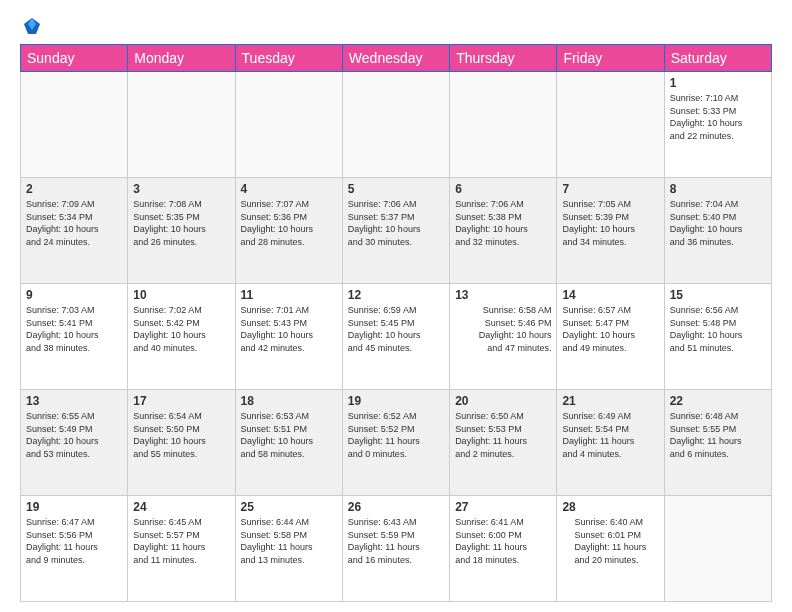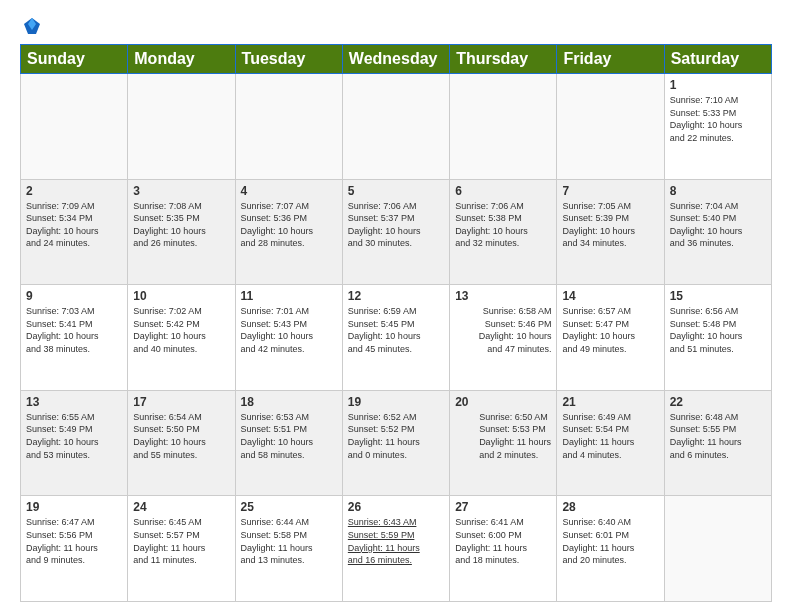--- a/index.html
+++ b/index.html
@@ -62,24 +62,24 @@
       color: #555;
     }
     .calendar {
       flex: 1;
       border: 1px solid #ccc;
       border-collapse: collapse;
       width: 100%;
       table-layout: fixed;
     }
     .calendar thead tr th {
-      background: #4d7c0f;
+      background: #ec4899;
       color: #fff;
-      font-size: 16px;
-      font-weight: bold;
+      font-size: 14px;
+      font-weight: normal;
       padding: 5px 6px;
       border: 1px solid #1a6fd4;
       text-align: left;
     }
     .calendar tbody tr td {
       border: 1px solid #ccc;
       vertical-align: top;
       padding: 4px 5px;
       font-size: 9.5px;
       color: #333;
@@ -274,21 +274,21 @@
           </td>
           <td>
             <span class="day-num">19</span>
             <div class="day-info" style="white-space: pre-line;">Sunrise: 6:52 AM
 Sunset: 5:52 PM
 Daylight: 11 hours
 and 0 minutes.</div>
           </td>
           <td>
             <span class="day-num">20</span>
-            <div class="day-info" style="white-space: pre-line; margin-left: 24px;">Sunrise: 6:50 AM
+            <div class="day-info" style="white-space: pre-line;">Sunrise: 6:50 AM
 Sunset: 5:53 PM
 Daylight: 11 hours
 and 2 minutes.</div>
           </td>
           <td>
             <span class="day-num">21</span>
             <div class="day-info" style="white-space: pre-line;">Sunrise: 6:49 AM
 Sunset: 5:54 PM
 Daylight: 11 hours
 and 4 minutes.</div>
@@ -318,35 +318,35 @@
           </td>
           <td>
             <span class="day-num">25</span>
             <div class="day-info" style="white-space: pre-line;">Sunrise: 6:44 AM
 Sunset: 5:58 PM
 Daylight: 11 hours
 and 13 minutes.</div>
           </td>
           <td>
             <span class="day-num">26</span>
-            <div class="day-info" style="white-space: pre-line; text-decoration: underline;">Sunrise: 6:43 AM
+            <div class="day-info" style="white-space: pre-line;">Sunrise: 6:43 AM
 Sunset: 5:59 PM
 Daylight: 11 hours
 and 16 minutes.</div>
           </td>
           <td>
             <span class="day-num">27</span>
             <div class="day-info" style="white-space: pre-line;">Sunrise: 6:41 AM
 Sunset: 6:00 PM
 Daylight: 11 hours
 and 18 minutes.</div>
           </td>
           <td>
             <span class="day-num">28</span>
-            <div class="day-info" style="white-space: pre-line;">Sunrise: 6:40 AM
+            <div class="day-info" style="white-space: pre-line; margin-left: 12px;">Sunrise: 6:40 AM
 Sunset: 6:01 PM
 Daylight: 11 hours
 and 20 minutes.</div>
           </td>
           <td class="empty"></td>
         </tr>
       </tbody>
   </table>
 </div>
 

